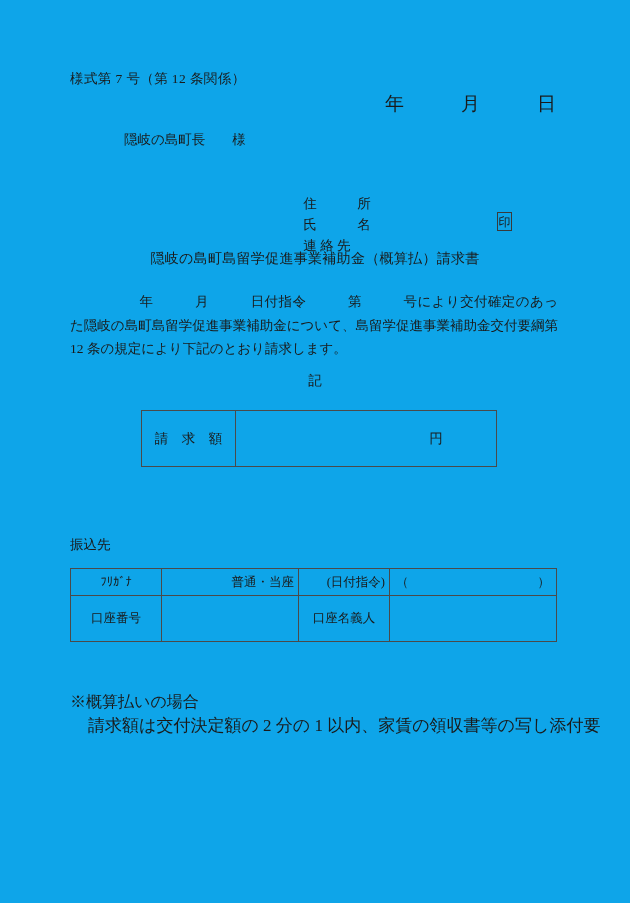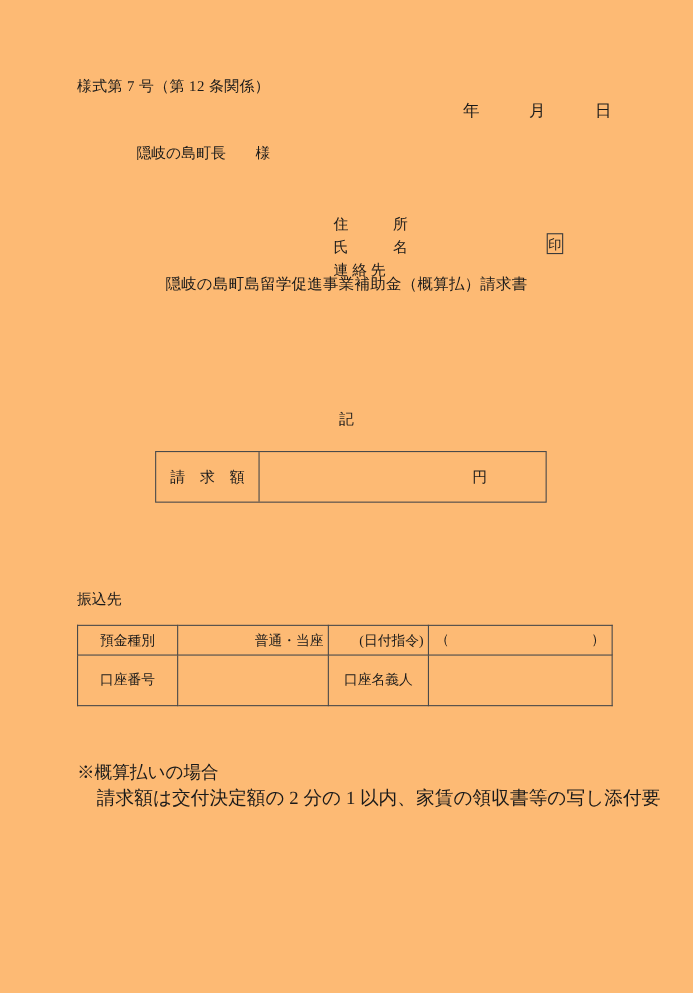--- a/index.html
+++ b/index.html
@@ -8,40 +8,40 @@
     background: #ffffff;
   }
   body {
     font-family: "Liberation Serif", "DejaVu Serif", serif;
     color: #1a1a1a;
   }
   #page {
     position: relative;
     width: 630px;
     height: 903px;
-    background: #fdba74;
+    background: #0ea5e9;
     overflow: hidden;
   }
 
   .abs { position: absolute; }
 
   .form-no {
     left: 70px;
     top: 70px;
     font-size: 13.5px;
     letter-spacing: 0.4px;
     white-space: pre;
   }
 
   .date-line {
     left: 0;
     top: 91px;
     width: 556px;
     text-align: right;
-    font-size: 15px;
+    font-size: 19px;
     white-space: pre;
   }
 
   .addressee {
     left: 82px;
     top: 131px;
     font-size: 13.5px;
     white-space: pre;
     padding-left: 42px;
   }
@@ -92,21 +92,21 @@
     top: 372px;
     width: 630px;
     text-align: center;
     font-size: 13.5px;
   }
 
   .amount-table {
     left: 141px;
     top: 410px;
     width: 356px;
-    height: 47px;
+    height: 57px;
     border: 1px solid #4a4a4a;
     box-sizing: border-box;
     display: flex;
   }
   .amount-label {
     width: 94px;
     border-right: 1px solid #4a4a4a;
     display: flex;
     align-items: center;
     justify-content: center;
@@ -196,36 +196,37 @@
     </div>
     <div class="sender-row">
       <span>氏　　　名</span>
       <span class="seal-box">印</span>
     </div>
     <div class="sender-row">
       <span>連 絡 先</span>
     </div>
   </div>
 
+  <div class="abs body-para">　　　　　年　　　月　　　日付指令　　　第　　　号により交付確定のあった隠岐の島町島留学促進事業補助金について、島留学促進事業補助金交付要綱第 12 条の規定により下記のとおり請求します。</div>
 
   <div class="abs ki-mark">記</div>
 
   <div class="abs amount-table">
     <div class="amount-label">請　求　額</div>
     <div class="amount-value">
       <div class="amount-yen">円</div>
     </div>
   </div>
 
   <div class="abs bank-heading">振込先</div>
 
   <table class="abs bank-table">
     <tbody>
     <tr class="r2">
-      <td class="hdr col-a">預金種別</td>
+      <td class="hdr col-a">ﾌﾘｶﾞﾅ</td>
       <td class="ctr col-b">普通・当座</td>
       <td class="kana-cell col-c">(日付指令)</td>
       <td class="paren-cell col-d">
         <span class="paren-open">（</span>
         <span class="paren-close">）</span>
       </td>
     </tr>
     <tr class="r3">
       <td class="hdr col-a">口座番号</td>
       <td class="col-b"></td>

